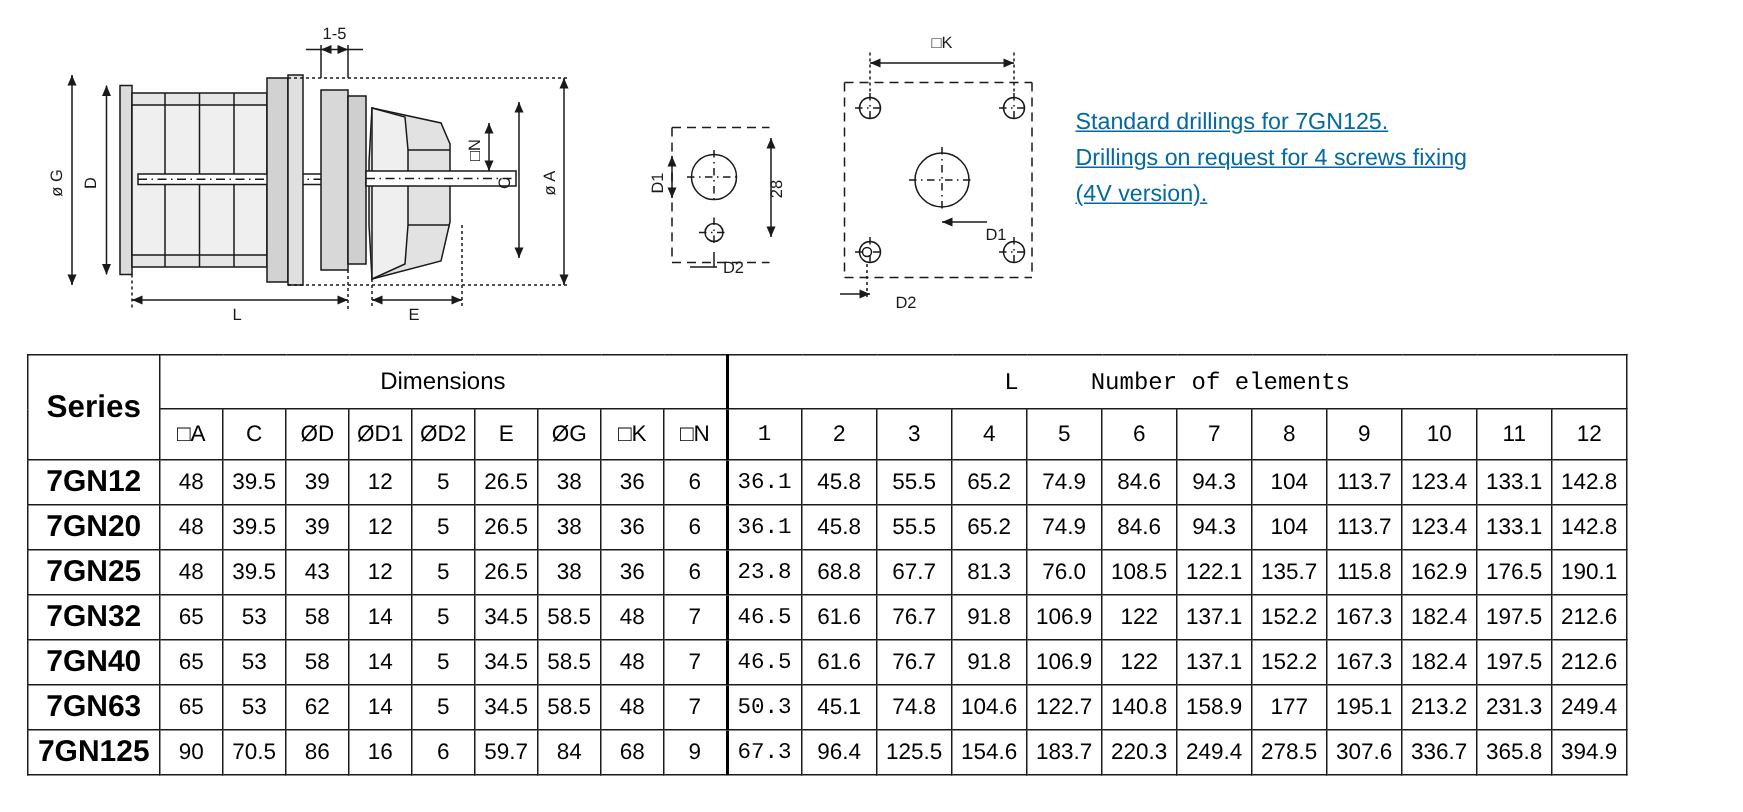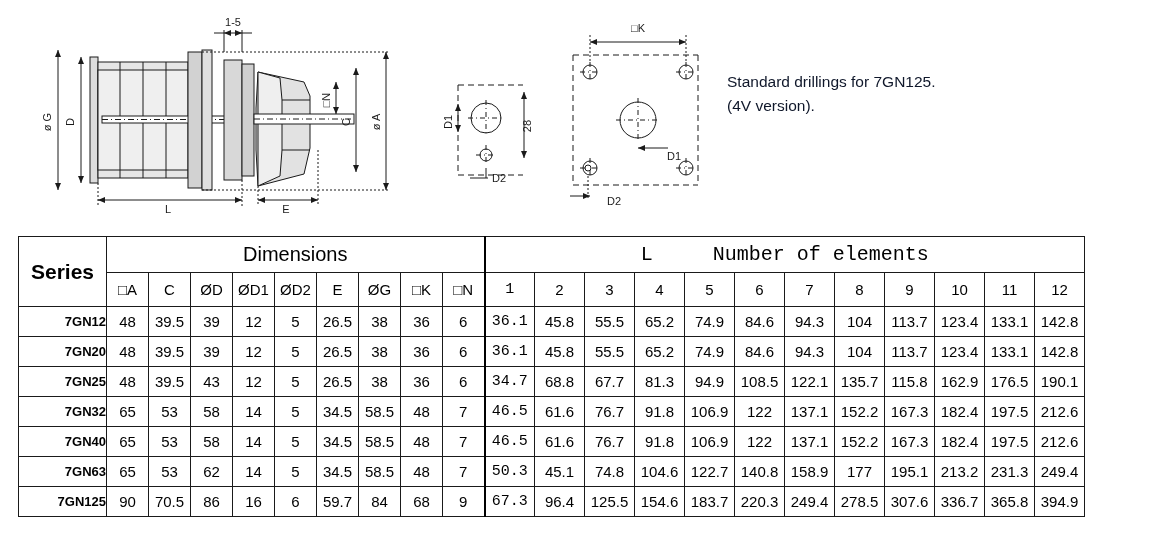--- a/index.html
+++ b/index.html
@@ -12,39 +12,40 @@
     height: 541px;
     font-family: "Liberation Sans", sans-serif;
     color: #000000;
     position: relative;
     overflow: hidden;
   }
 
   
   #drawing-area {
     position: absolute;
-    left: 18px;
+    left: 8px;
     top: 0;
     width: 1096px;
     height: 230px;
   }
   #drawing-svg {
     position: absolute;
     left: 0;
     top: 0;
   }
 
   .note-block {
     position: absolute;
     left: 709px;
     top: 70px;
     font-size: 15.5px;
     line-height: 24px;
-    color: #0f172a;
+    color: #0369a1;
     white-space: nowrap;
+    text-decoration: underline;
   }
 
   
   #dims-table {
     position: absolute;
     left: 18px;
     top: 236px;
     border-collapse: collapse;
     font-size: 15px;
   }
@@ -56,31 +57,31 @@
     padding: 0;
     height: 30px;
     box-sizing: border-box;
   }
   #dims-table .series-head {
     font-weight: bold;
     font-size: 21px;
     width: 88px;
   }
   #dims-table .group-head {
-    font-size: 20px;
+    font-size: 16px;
     height: 36px;
   }
   #dims-table .col-head {
     font-size: 15px;
     height: 34px;
   }
   #dims-table .series-cell {
     font-weight: bold;
-    font-size: 13px;
-    text-align: right;
+    font-size: 20px;
+    text-align: center;
   }
   #dims-table td.val {
     width: 42px;
   }
   #dims-table td.lval {
     width: 50px;
   }
   .thick-left {
     border-left: 2px solid #000 !important;
     font-family: Liberation Mono, monospace;
@@ -240,20 +241,21 @@
       <text x="481" y="182" text-anchor="middle">D2</text>
       <text x="513" y="126" text-anchor="middle" transform="rotate(-90 513 126)">28</text>
       <text x="620" y="32" text-anchor="middle">□K</text>
       <text x="656" y="160" text-anchor="middle">D1</text>
       <text x="596" y="205" text-anchor="middle">D2</text>
     </g>
   </svg>
 
   <div class="note-block">
     <div>Standard drillings for 7GN125.</div>
+    <div>Drillings on request for 4 screws fixing</div>
     <div>(4V version).</div>
   </div>
 </div>
 
 <table id="dims-table">
   <thead>
     <tr>
       <th class="series-head" rowspan="2">Series</th>
       <th class="group-head" colspan="9">Dimensions</th>
       <th class="group-head thick-left" colspan="12">
@@ -342,25 +344,25 @@
       <td class="series-cell">7GN25</td>
       <td class="val">48</td>
       <td class="val">39.5</td>
       <td class="val">43</td>
       <td class="val">12</td>
       <td class="val">5</td>
       <td class="val">26.5</td>
       <td class="val">38</td>
       <td class="val">36</td>
       <td class="val">6</td>
-      <td class="lval thick-left">34.7</td>
+      <td class="lval thick-left">23.8</td>
       <td class="lval">68.8</td>
       <td class="lval">67.7</td>
       <td class="lval">81.3</td>
-      <td class="lval">94.9</td>
+      <td class="lval">76.0</td>
       <td class="lval">108.5</td>
       <td class="lval">122.1</td>
       <td class="lval">135.7</td>
       <td class="lval">115.8</td>
       <td class="lval">162.9</td>
       <td class="lval">176.5</td>
       <td class="lval">190.1</td>
     </tr>
 
     <tr>

